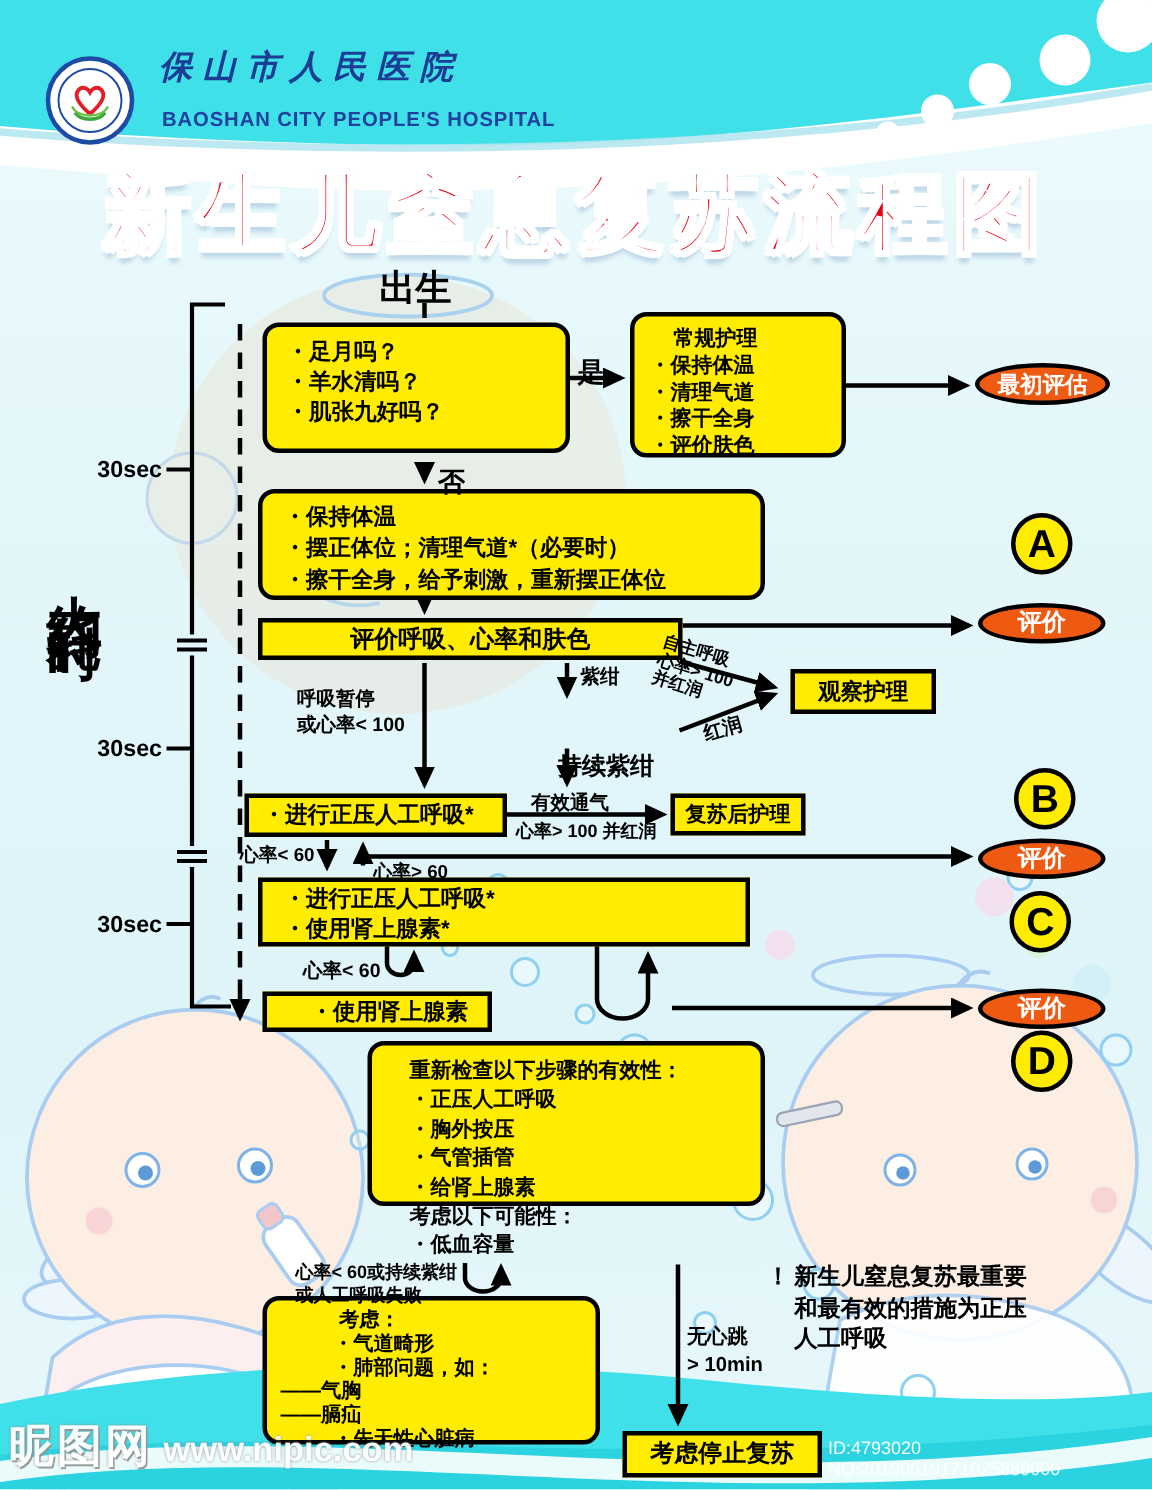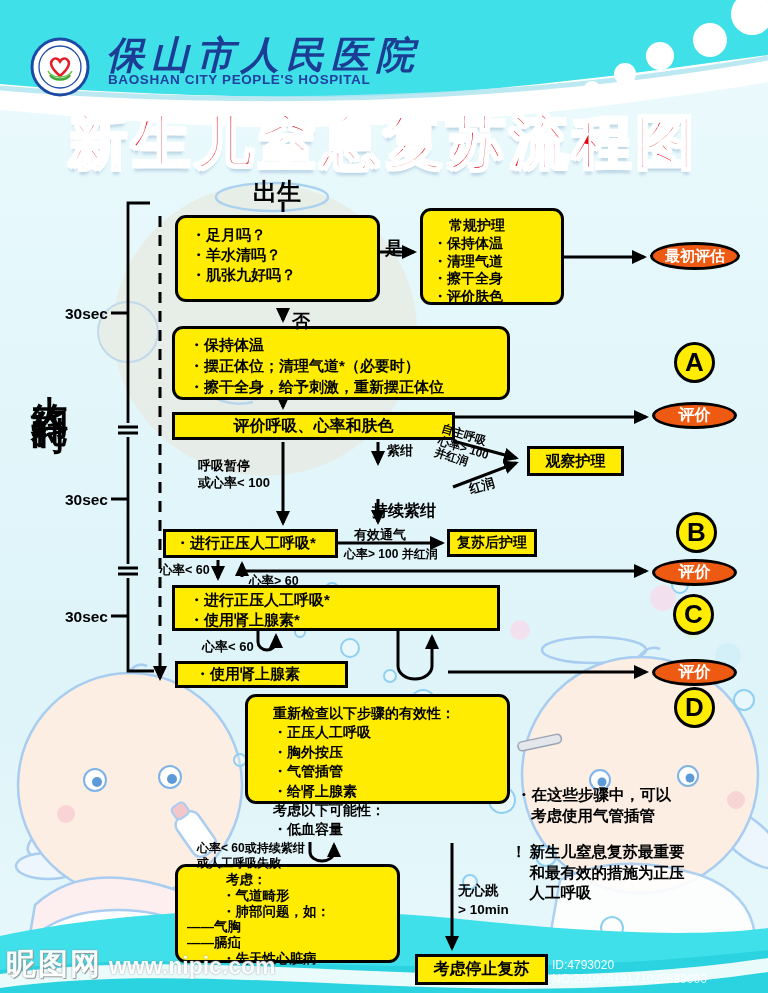--- a/index.html
+++ b/index.html
@@ -3,21 +3,21 @@
 <meta charset="utf-8">
 <style>
   html,body{margin:0;padding:0;}
   .poster{position:relative;width:768px;height:993px;overflow:hidden;
     font-family:"Liberation Sans","DejaVu Sans",sans-serif;
     background:linear-gradient(180deg,#edfbfd 0%,#e4f7fb 30%,#def4f9 70%,#e8f8fb 100%);}
   svg.layer{position:absolute;left:0;top:0;}
   .bg{z-index:0;}
   .lines{z-index:1;}
   .hdr-cn{position:absolute;left:106px;top:30px;z-index:3;font-family:"DejaVu Serif","Liberation Serif",serif;
-    font-weight:bold;font-style:italic;font-size:38px;letter-spacing:7px;color:#1b3d94;}
+    font-weight:bold;font-style:italic;font-size:22px;letter-spacing:7px;color:#1b3d94;}
   .hdr-en{position:absolute;left:108px;top:72px;z-index:3;font-weight:bold;font-size:13.5px;
     letter-spacing:0.6px;color:#21419e;}
   .big-title{position:absolute;left:0;right:0;top:104px;z-index:3;text-align:center;
     font-size:58px;font-weight:bold;letter-spacing:5px;color:#e60012;
     -webkit-text-stroke:2px #fff;
     text-shadow:2px 2px 0 #fff,-2px 2px 0 #fff,2px -2px 0 #fff,-2px -2px 0 #fff,0 5px 3px rgba(110,150,190,.35);}
   .ybox{position:absolute;z-index:2;box-sizing:border-box;background:#ffec00;border:3px solid #000;
     color:#000;font-weight:bold;}
   .rounded{border-radius:11px;}
   .flexc{display:flex;align-items:center;justify-content:center;}
@@ -250,21 +250,21 @@
 
   <div class="lbl" style="left:160px;top:562px;font-size:12.5px;">心率&lt; 60</div>
   <div class="lbl" style="left:249px;top:573px;font-size:12.5px;">心率&gt; 60</div>
 
   <div class="ybox" style="left:172px;top:585px;width:328px;height:46px;padding:2px 6px 0 14px;font-size:15px;line-height:20px;">
     <div>・进行正压人工呼吸*</div>
     <div>・使用肾上腺素*</div>
   </div>
   <div class="lbl" style="left:202px;top:638px;font-size:13px;">心率&lt; 60</div>
 
-  <div class="ybox flexl" style="left:175px;top:661px;width:173px;height:27px;font-size:15px;padding-left:17px;">・使用肾上腺素</div>
+  <div class="ybox flexl" style="left:175px;top:661px;width:153px;height:27px;font-size:15px;padding-left:29px;">・使用肾上腺素</div>
 
   <div class="ybox rounded" style="left:245px;top:694px;width:265px;height:110px;padding:7px 4px 0 25px;font-size:14px;line-height:19.4px;">
     <div>重新检查以下步骤的有效性：</div>
     <div>・正压人工呼吸</div>
     <div>・胸外按压</div>
     <div>・气管插管</div>
     <div>・给肾上腺素</div>
     <div>考虑以下可能性：</div>
     <div>・低血容量</div>
   </div>
@@ -283,24 +283,20 @@
     <div style="margin-left:44px;">・先天性心脏病</div>
   </div>
 
   <div class="lbl" style="left:458px;top:881px;font-size:13.5px;line-height:19px;">
     <div>无心跳</div>
     <div>&gt; 10min</div>
   </div>
 
   <div class="ybox flexc" style="left:415px;top:954px;width:133px;height:31px;font-size:16px;">考虑停止复苏</div>
 
-  <div class="note" style="left:516px;top:785px;">
-    <div>・在这些步骤中，可以</div>
-    <div style="padding-left:15px;">考虑使用气管插管</div>
-  </div>
   <div class="note" style="left:511px;top:842px;display:flex;">
     <div style="margin-right:3px;">！</div>
     <div>
       <div>新生儿窒息复苏最重要</div>
       <div>和最有效的措施为正压</div>
       <div>人工呼吸</div>
     </div>
   </div>
 
   <div class="wm">

